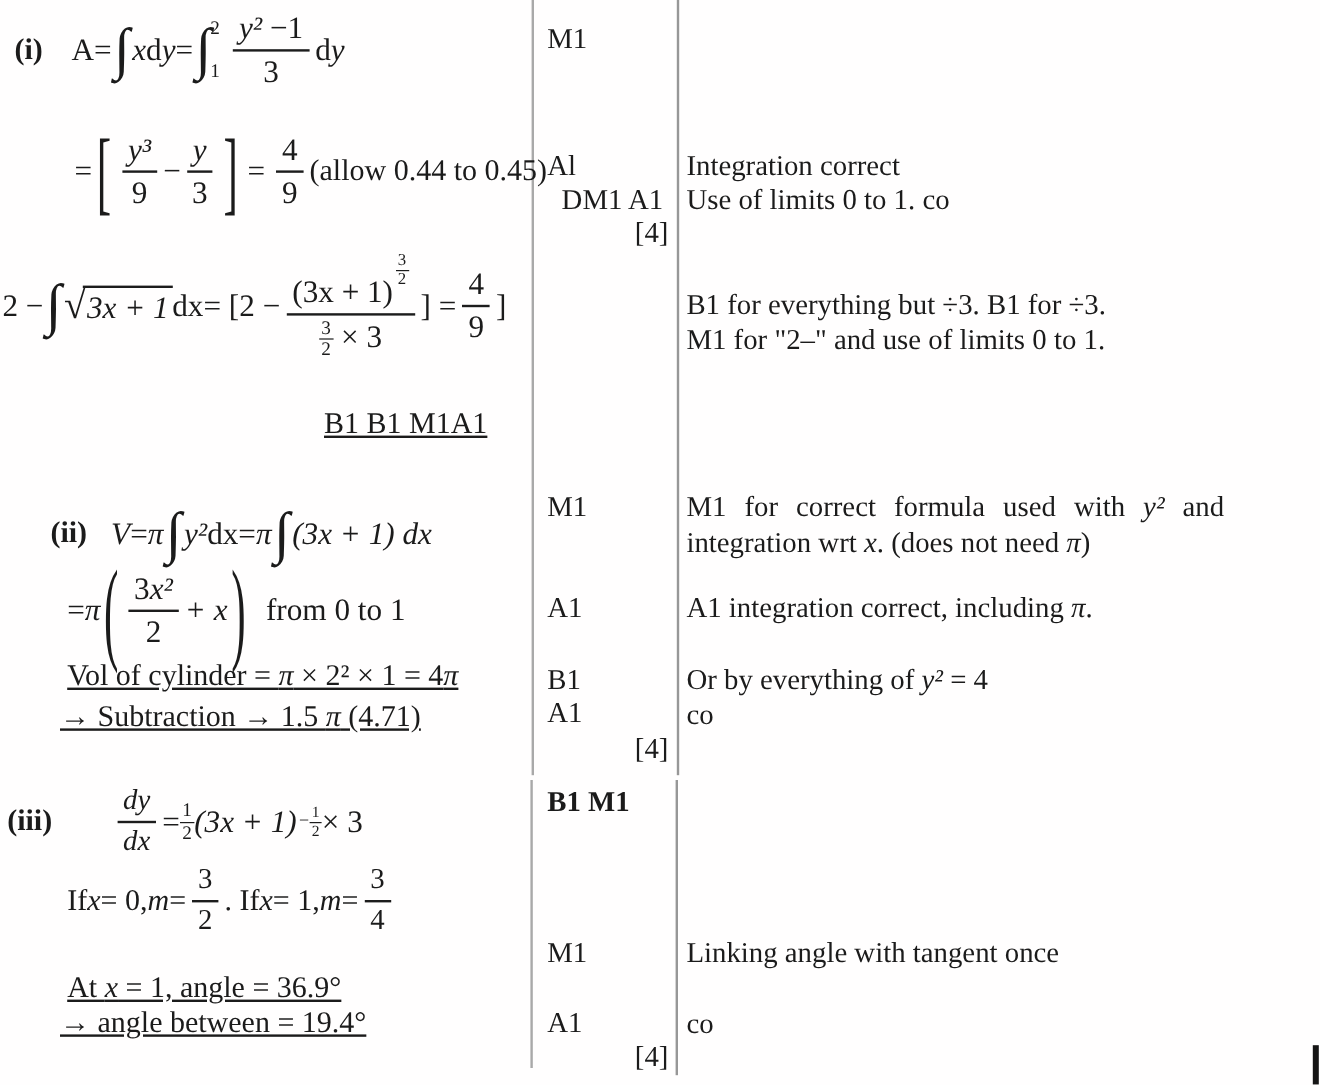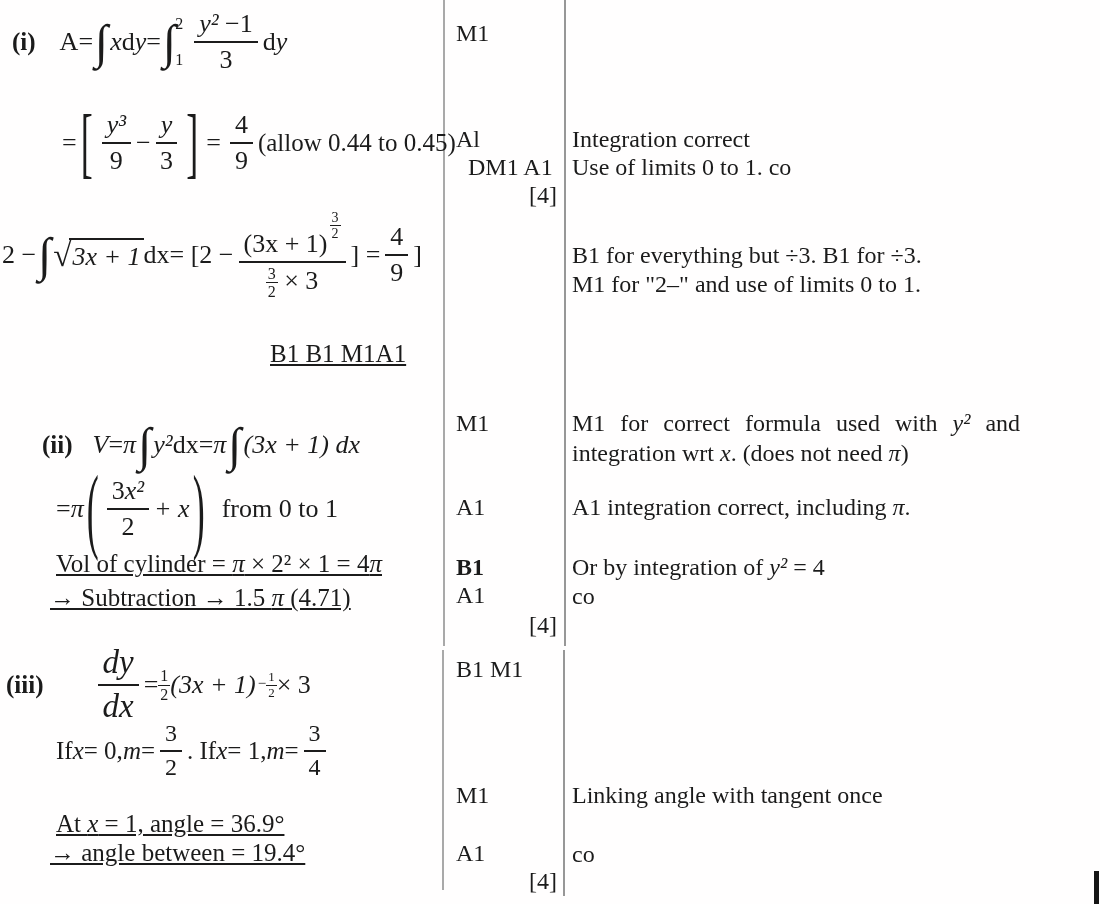--- a/index.html
+++ b/index.html
@@ -153,21 +153,21 @@
   <div class="txt-line" style="left:56px; top:550px;">
     <span>Vol of cylinder = </span><span class="it">π</span><span> × 2² × 1 = 4</span><span class="it">π</span>
   </div>
   <div class="txt-line" style="left:50px; top:584px;text-align:right;">
     <span>→ Subtraction → 1.5 </span><span class="it">π</span><span> (4.71)</span>
   </div>
 
   <div class="math-line" style="left:6px; top:644px; height:82px;">
     <span class="plabel">(iii)</span>
     <span style="width:14px;"></span>
-    <span class="frac" style="font-size:33px;margin-left:40px;">
+    <span class="frac" style="font-size:24px;margin-left:40px;">
       <span class="num it">dy</span>
       <span class="den it">dx</span>
     </span>
     <span> = </span>
     <span class="coefwrap"><span class="sfrac"><span class="sn">1</span><span class="sd">2</span></span></span>
     <span class="it">(3x + 1)</span>
       <span class="supwrap2"><span>−</span><span class="sfrac"><span class="sn">1</span><span class="sd">2</span></span></span>
     <span> × 3</span>
   </div>
 
@@ -198,41 +198,41 @@
   <div class="txt-line" style="left:50px; top:839px;">
     <span>→ angle between = 19.4°</span>
   </div>
 
   <div class="mark" style="left:456px; top:20px;">M1</div>
   <div class="mark" style="left:456px; top:126px;">Al</div>
   <div class="mark" style="left:468px; top:154px;">DM1 A1</div>
   <div class="mark" style="left:456px; top:182px; width:101px; text-align:right;">[4]</div>
   <div class="mark" style="left:456px; top:410px;">M1</div>
   <div class="mark" style="left:456px; top:494px;">A1</div>
-  <div class="mark" style="left:456px; top:554px;font-weight:bold;">B1</div>
+  <div class="mark" style="left:456px; top:554px;">B1</div>
   <div class="mark" style="left:456px; top:582px;">A1</div>
   <div class="mark" style="left:456px; top:612px; width:101px; text-align:right;">[4]</div>
-  <div class="mark" style="left:456px; top:656px;">B1 M1</div>
+  <div class="mark" style="left:456px; top:656px;font-weight:bold;">B1 M1</div>
   <div class="mark" style="left:456px; top:782px;">M1</div>
   <div class="mark" style="left:456px; top:840px;">A1</div>
   <div class="mark" style="left:456px; top:868px; width:101px; text-align:right;">[4]</div>
 
   <div class="comment" style="left:572px; top:126px;">Integration correct</div>
   <div class="comment" style="left:572px; top:154px;">Use of limits 0 to 1. co</div>
   <div class="comment" style="left:572px; top:242px;">B1 for everything but ÷3. B1 for ÷3.</div>
   <div class="comment" style="left:572px; top:271px;">M1 for "2–" and use of limits 0 to 1.</div>
   <div class="comment justified" style="left:572px; top:410px;">
     <span>M1 for correct formula used with </span><span class="it">y²</span><span> and</span>
   </div>
   <div class="comment" style="left:572px; top:440px;">
     <span>integration wrt </span><span class="it">x</span><span>. (does not need </span><span class="it">π</span><span>)</span>
   </div>
   <div class="comment" style="left:572px; top:494px;">
     <span>A1 integration correct, including </span><span class="it">π</span><span>.</span>
   </div>
   <div class="comment" style="left:572px; top:554px;">
-    <span>Or by integration of </span><span class="it">y²</span><span> = 4</span>
+    <span>Or by everything of </span><span class="it">y²</span><span> = 4</span>
   </div>
   <div class="comment" style="left:572px; top:583px;">co</div>
   <div class="comment" style="left:572px; top:782px;">Linking angle with tangent once</div>
   <div class="comment" style="left:572px; top:841px;">co</div>
 
 </div>
 
 </body></html>

